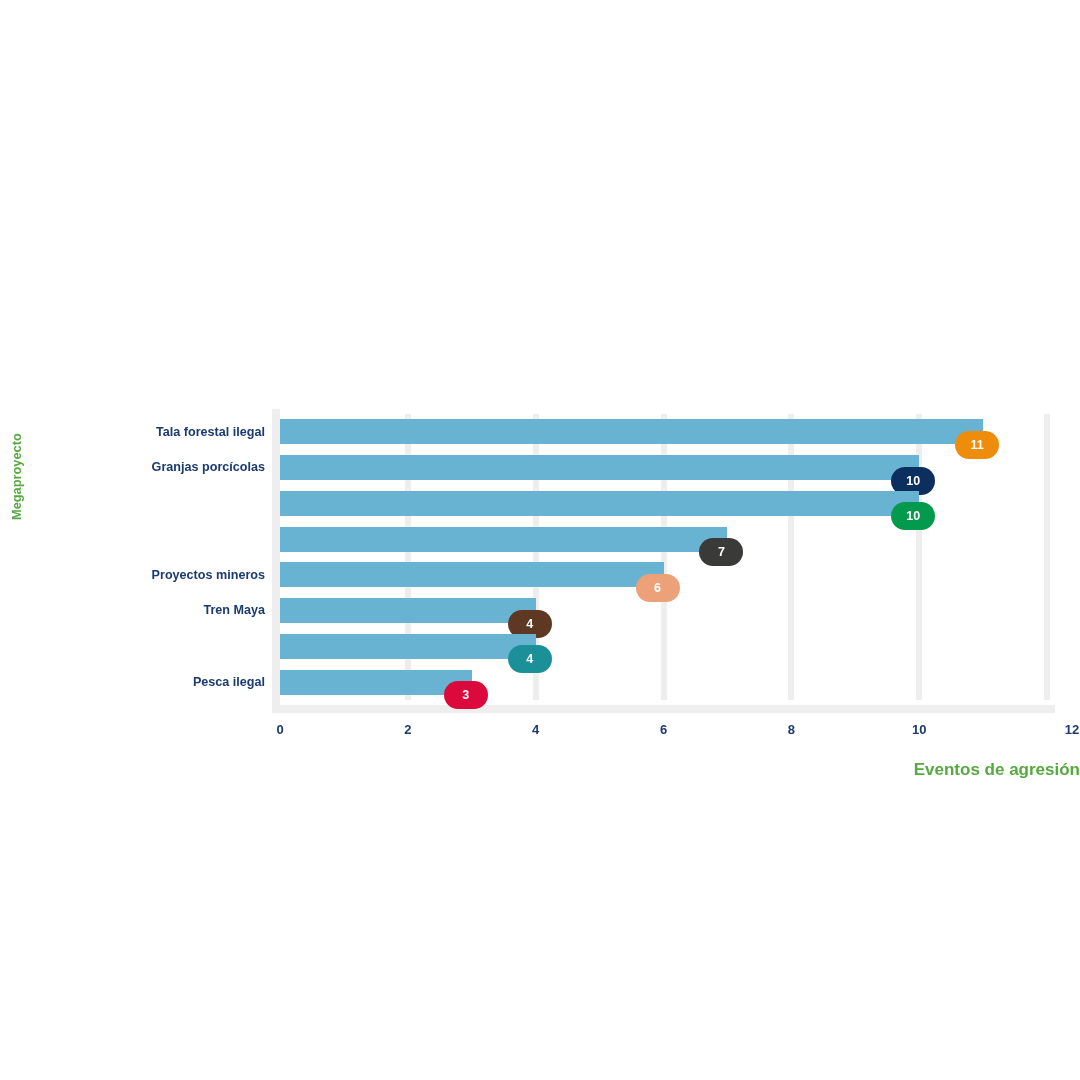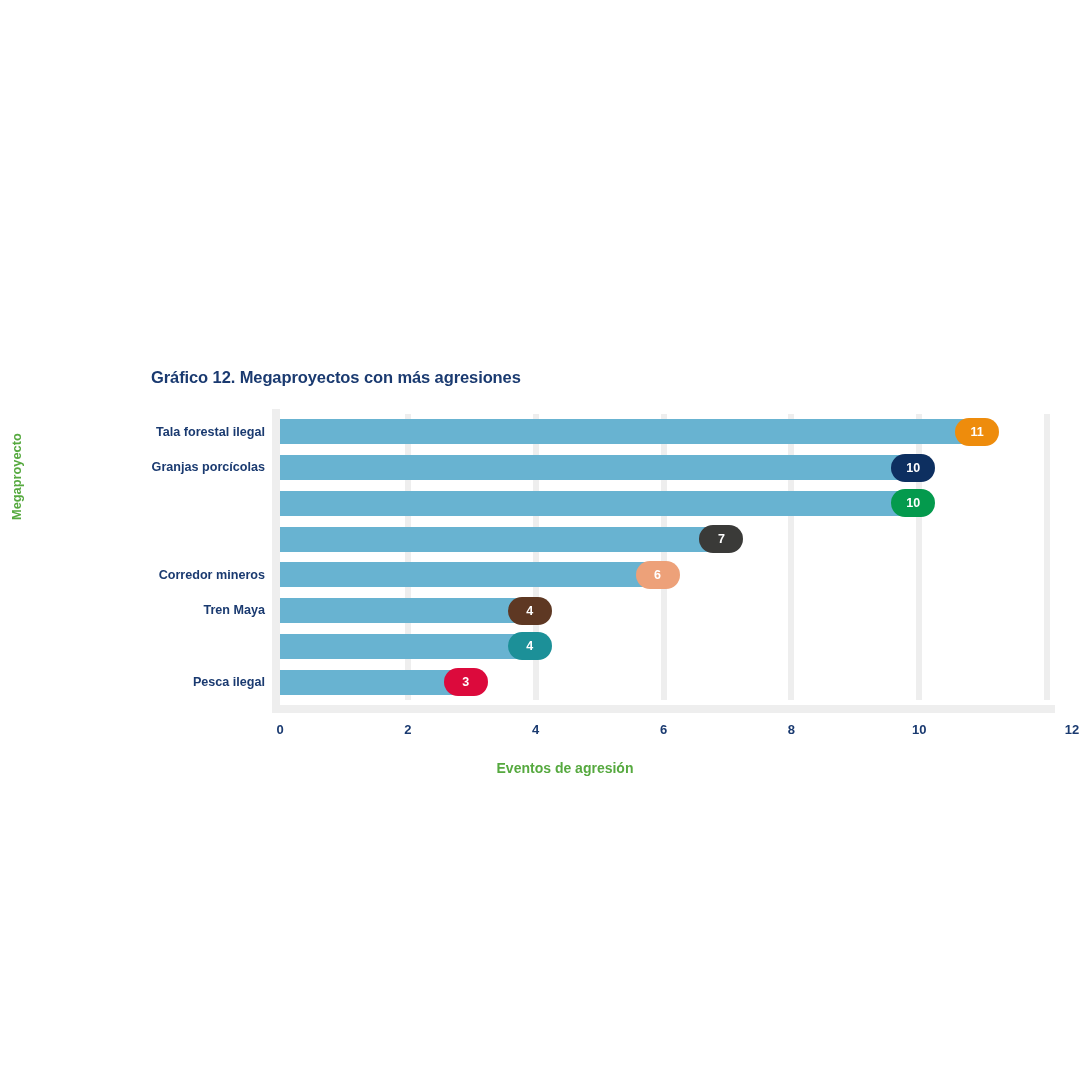--- a/index.html
+++ b/index.html
@@ -80,20 +80,21 @@
     height: 28px;
     min-width: 44px;
     border-radius: 14px;
     color: #ffffff;
     font-size: 12.5px;
     font-weight: bold;
     display: flex;
     align-items: center;
     justify-content: center;
     box-sizing: border-box;
+    margin-top: 13px;
   }
 
   
   .ytick {
     position: absolute;
     right: 0;
     width: 245px;
     text-align: right;
     font-size: 12.6px;
     font-weight: bold;
@@ -125,22 +126,22 @@
     color: #1a3a70;
     white-space: nowrap;
   }
 
   
   #xaxis-title {
     position: absolute;
     left: 0;
     top: 760px;
     width: 1080px;
-    text-align: center;
-    font-size: 14px;
+    text-align: right;
+    font-size: 17px;
     font-weight: bold;
     color: #56a93f;
   }
   #xaxis-title-inner { display: inline-block; margin-left: 50px; }
 
   #yaxis-title {
     position: absolute;
     left: 9px;
     top: 520px;
     font-size: 12.8px;
@@ -149,21 +150,20 @@
     transform: rotate(-90deg);
     transform-origin: left top;
     white-space: nowrap;
   }
 </style>
 </head>
 <body>
 
 <div id="figure">
 
-  <div id="chart-title">Gráfico 12. Megaproyectos con más agresiones</div>
 
   <div id="y-spine"></div>
   <div id="x-spine"></div>
 
   <div id="plot-area">
       <div class="gridline" style="left: 124.833px;"></div>
       <div class="gridline" style="left: 252.667px;"></div>
       <div class="gridline" style="left: 380.5px;"></div>
       <div class="gridline" style="left: 508.333px;"></div>
       <div class="gridline" style="left: 636.167px;"></div>
@@ -187,21 +187,21 @@
     </div>
 
   <div id="ytick-wrap">
       <div class="ytick" style="top: 9.625px;">
         <div>Tala forestal ilegal</div>
       </div>
       <div class="ytick" style="top: 45.375px;">
         <div>Granjas porcícolas</div>
       </div>
       <div class="ytick" style="top: 152.625px;">
-        <div>Corredor mineros</div>
+        <div>Proyectos mineros</div>
       </div>
       <div class="ytick" style="top: 188.375px;">
         <div>Tren Maya</div>
       </div>
       <div class="ytick" style="top: 259.875px;">
         <div>Pesca ilegal</div>
       </div>
     </div>
 
   <div id="xtick-wrap">

